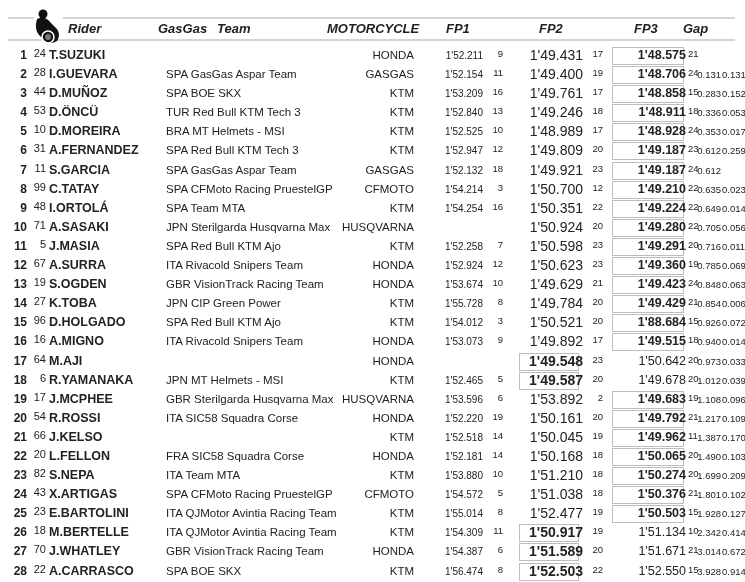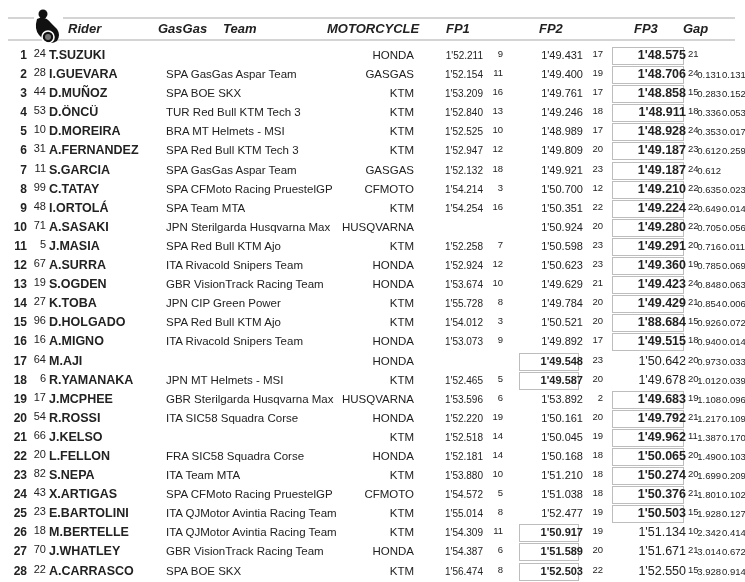--- a/index.html
+++ b/index.html
@@ -15,21 +15,21 @@
     .rows { position: absolute; top: 46px; left: 0; width: 745px; }
     .row { position: relative; height: 19.1px; font-size: 12px; line-height: 19px; }
     .row span { position: absolute; white-space: nowrap; }
     .pos { left: 6px; width: 21px; text-align: right; font-weight: bold; font-size: 12px; }
     .num { left: 30px; width: 16px; text-align: right; font-size: 11px; top: -2px; }
     .name { left: 49px; font-weight: bold; font-size: 12.5px; }
     .team { left: 166px; font-size: 11.5px; }
     .moto { left: 318px; width: 96px; text-align: right; font-size: 11.5px; }
     .t1 { left: 415px; width: 68px; text-align: right; font-size: 10px; }
     .l1 { left: 486px; width: 17px; text-align: right; font-size: 9.5px; top: -2px; }
-    .t2 { left: 508px; width: 75px; text-align: right; font-size: 11px; }
+    .t2 { left: 508px; width: 75px; text-align: right; font-size: 14px; }
     .l2 { left: 586px; width: 17px; text-align: right; font-size: 9.5px; top: -2px; }
     .t3 { left: 608px; width: 78px; text-align: right; font-size: 12.5px; }
     .l3x { left: 688px; width: 17px; text-align: left; font-size: 9.5px; top: -2px; }
     .gap { left: 697px; width: 24px; text-align: right; font-size: 9.5px; }
     .dif { left: 722px; width: 20px; text-align: right; font-size: 9.5px; }
     .best { font-weight: bold; }
     .box { position: absolute; border: 1px solid #bdbdbd; top: 1px; height: 16px; }
     .box.c1 { left: 426px; width: 58px; }
     .box.c2 { left: 519px; width: 58px; }
     .box.c3 { left: 612px; width: 70px; }
@@ -43,21 +43,21 @@
 
 <svg class="bike" viewBox="0 0 34 36">
   <circle cx="12" cy="5" r="4.5" fill="#111"></circle>
   <path d="M6 10 Q14 6 20 14 L26 20 Q30 26 26 32 Q20 36 14 32 L8 26 Q3 20 6 10 Z" fill="#111"></path>
   <circle cx="17" cy="28" r="6" fill="none" stroke="#fff" stroke-width="1.6"></circle>
   <circle cx="17" cy="28" r="3" fill="#777"></circle>
 </svg>
 
 <span class="hdr" style="left:68px">Rider</span>
 <span class="hdr" style="left:158px">GasGas</span>
-<span class="hdr" style="left:223px">Team</span>
+<span class="hdr" style="left:217px">Team</span>
 <span class="hdr" style="left:327px">MOTORCYCLE</span>
 <span class="hdr" style="left:446px">FP1</span>
 <span class="hdr" style="left:539px">FP2</span>
 <span class="hdr" style="left:634px">FP3</span>
 <span class="hdr" style="left:683px">Gap</span>
 
 <div class="rows" id="rows">
     <div class="row">
       <div class="box c3"></div>
       <span class="pos">1</span>

